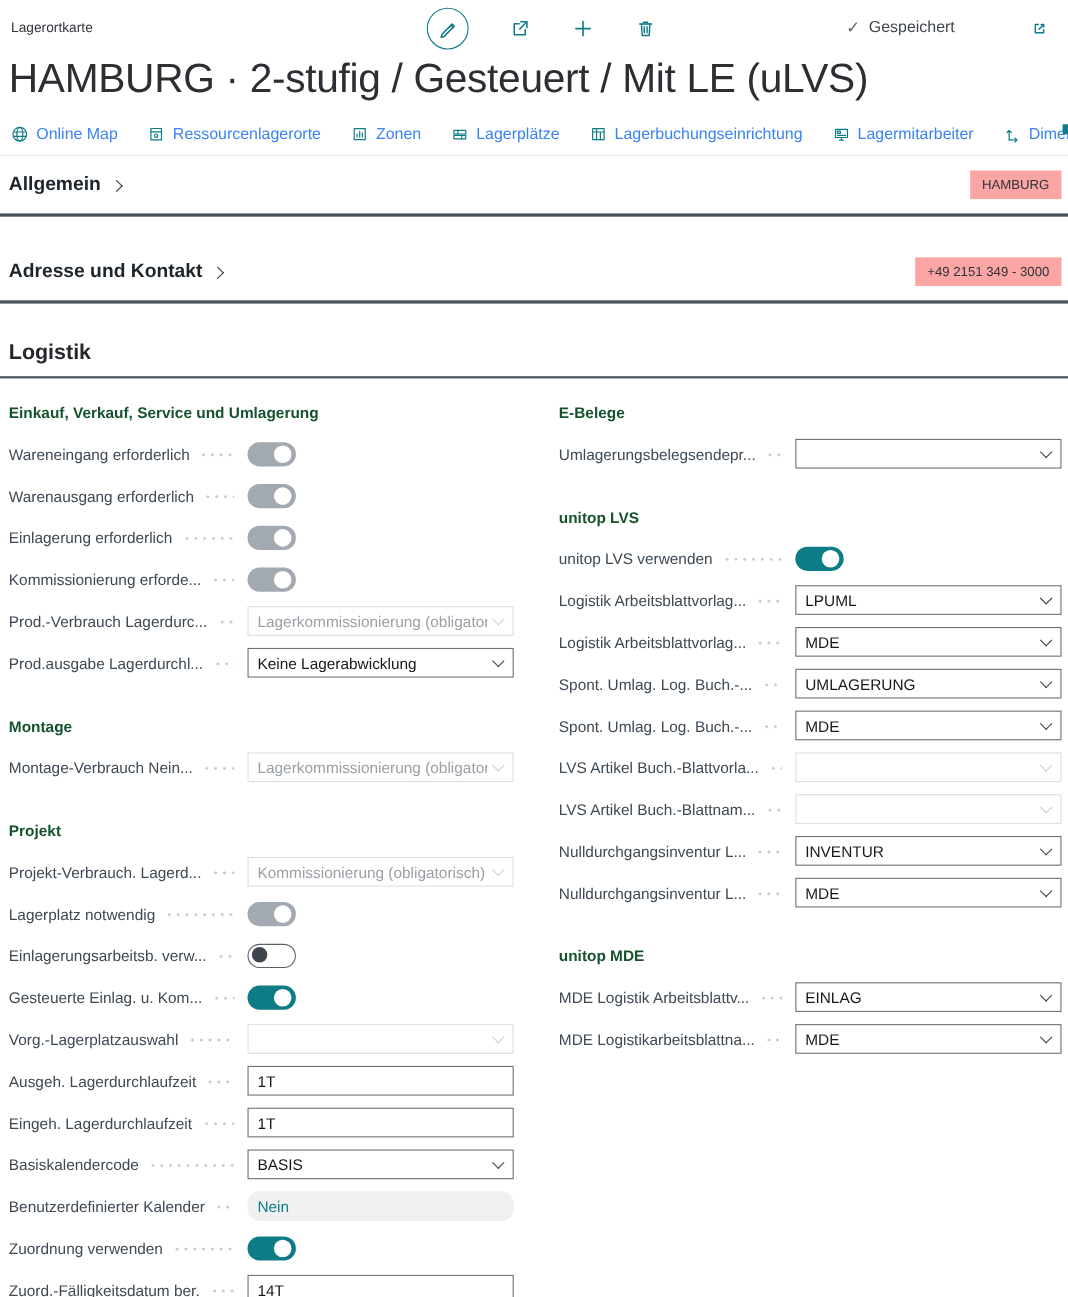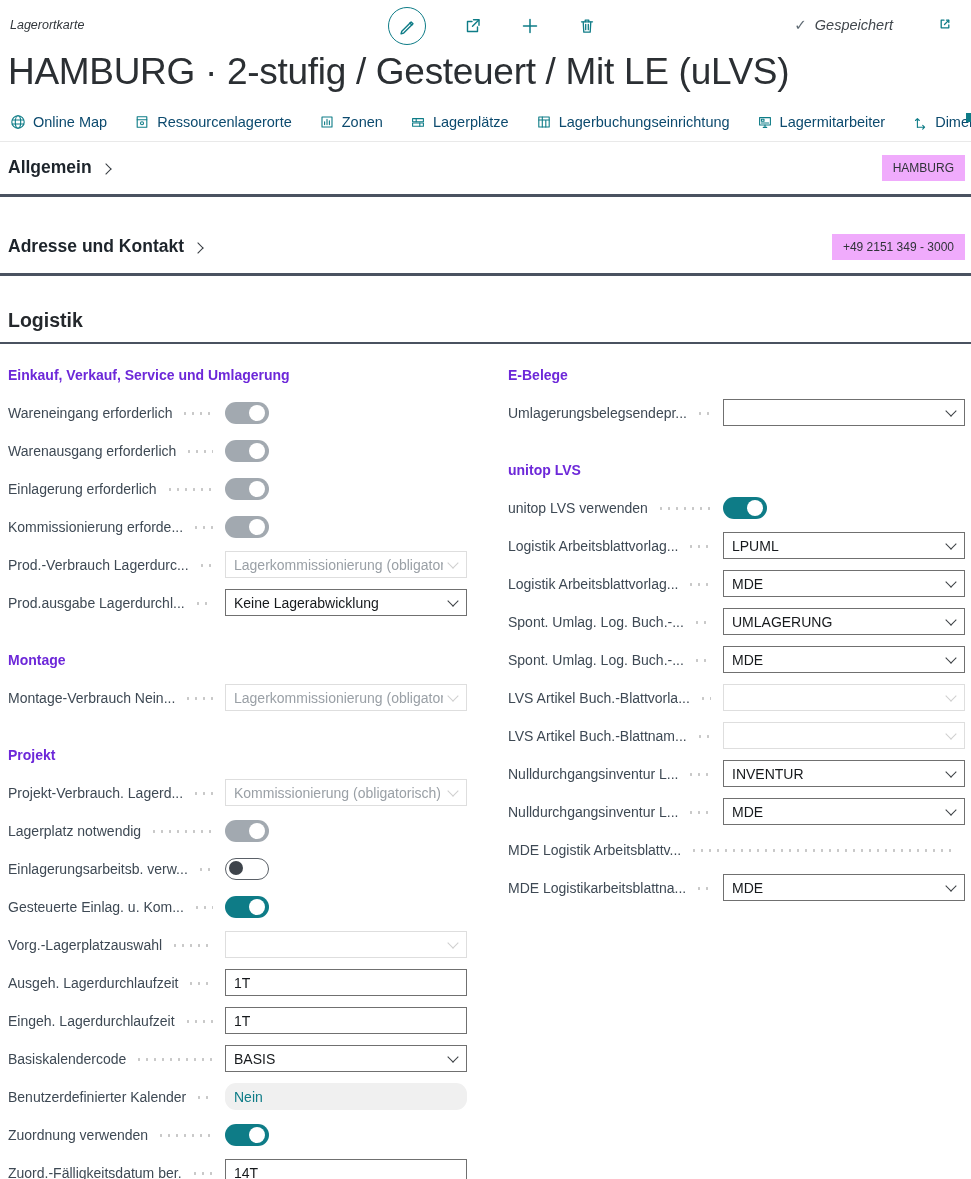--- a/index.html
+++ b/index.html
@@ -3,48 +3,48 @@
 <meta charset="utf-8">
 <style>
   * { box-sizing: border-box; }
   html,body { margin:0; padding:0; }
   body {
     width:971px; height:1179px; overflow:hidden;
     background:#fff; color:#222;
     font-family:"Liberation Sans","DejaVu Sans",sans-serif;
   }
   
-  .topbar{ position:relative; display:flex; align-items:center; height:50px; padding:0 18px 0 10px;font-style:italic; }
+  .topbar{ position:relative; display:flex; align-items:center; height:50px; padding:0 18px 0 10px; }
   .caption{ font-size:12.5px; color:#32373c; }
   .toolbar-center{ position:absolute; left:388px; top:7px; display:flex; align-items:center; gap:37px; }
   .tb-icon{ display:flex; align-items:center; justify-content:center; cursor:pointer; }
   .icon-circle{ width:38px; height:38px; border:1.5px solid #0e7c87; border-radius:50%; display:flex; align-items:center; justify-content:center; }
-  .topbar-right{ margin-left:auto; display:flex; align-items:flex-start; gap:44px; }
+  .topbar-right{ margin-left:auto; display:flex; align-items:flex-end; gap:69px; }
   .saved{ display:flex; align-items:center; gap:8px; font-size:14.5px; color:#41474d; }
   .check-icon::before{ content:"✓"; color:#5f6a73; font-size:15px; }
   
   .title{ font-size:37px; font-weight:300; color:#2b2f33; padding:0 0 10px 8px; line-height:1.18; letter-spacing:-.3px; }
   
   .menubar{ position:relative; display:flex; align-items:center; gap:27px; height:38px; padding-left:10px; border-bottom:1px solid #e9e9e9; }
-  .menu-item{ display:flex; align-items:center; gap:7px; font-size:14.5px; color:#0c4a6e; white-space:nowrap; cursor:pointer; }
+  .menu-item{ display:flex; align-items:center; gap:7px; font-size:14.5px; color:#3b82f6; white-space:nowrap; cursor:pointer; }
   .menu-item svg{ flex-shrink:0; }
   .menu-overflow-sliver{ position:absolute; right:0; top:9px; width:5px; height:9px; background:#0e7c87; }
   
   .section-row{ display:flex; align-items:center; height:36px; margin:8px 6px 8px 8px; cursor:pointer; }
   .section-row.second{ margin-top:32px; }
   .section-title{ font-size:17.5px; font-weight:700; color:#1d242b; }
   .section-chevron{ width:8px; height:8px; border-top:1.6px solid #363b41; border-right:1.6px solid #363b41; transform:rotate(45deg); margin-left:10px; margin-top:2px; }
-  .badge{ margin-left:auto; background:#f0abfc; padding:6px 11px; font-size:12px; color:#2f3338; }
+  .badge{ margin-left:auto; background:#fca5a5; padding:6px 11px; font-size:12px; color:#2f3338; }
   .dark-divider{ height:3px; background:#4a5260; }
   
   .card-heading{ font-size:19.5px; font-weight:700; color:#24282c; margin:33px 0 0 8px; padding-bottom:10px; }
   .card-underline{ height:2px; background:#4a5260; }
   
   .columns{ display:grid; grid-template-columns:459px 457px; column-gap:41px; padding:0 6px 0 8px; }
-  .group-heading{ font-size:14px; font-weight:700; color:#6d28d9; margin:30px 0 10px; height:17px; }
+  .group-heading{ font-size:14px; font-weight:700; color:#14532d; margin:30px 0 10px; height:17px; }
   .group-heading.first{ margin-top:23px; }
   .frow{ display:flex; align-items:center; height:38px; }
   .flabel{ font-size:14px; color:#3e4954; white-space:nowrap; }
   .leader{ flex:1; min-width:12px; height:3px; margin:2px 12px 0 9px;
     background-image:radial-gradient(circle,#c8c8c8 1.1px,transparent 1.4px);
     background-size:8px 3px; background-repeat:repeat-x; background-position:0 50%; }
   .fcontrol{ width:242px; flex-shrink:0; display:flex; align-items:flex-start; }
   
   .toggle{ width:44px; height:22px; border-radius:11px; position:relative; cursor:pointer; }
   .toggle .knob{ position:absolute; border-radius:50%; }
@@ -465,23 +465,30 @@
       <div class="frow">
         <span class="flabel">Nulldurchgangsinventur L...</span>
         <span class="leader"></span>
         <span class="fcontrol">
           <span class="combo">
             <span class="combo-value">MDE</span>
             <span class="combo-chevron"></span>
           </span>
         </span>
       </div>
+      <div class="group-heading">unitop MDE</div>
       <div class="frow">
         <span class="flabel">MDE Logistik Arbeitsblattv...</span>
         <span class="leader"></span>
+        <span class="fcontrol">
+          <span class="combo">
+            <span class="combo-value">EINLAG</span>
+            <span class="combo-chevron"></span>
+          </span>
+        </span>
       </div>
       <div class="frow">
         <span class="flabel">MDE Logistikarbeitsblattna...</span>
         <span class="leader"></span>
         <span class="fcontrol">
           <span class="combo">
             <span class="combo-value">MDE</span>
             <span class="combo-chevron"></span>
           </span>
         </span>

